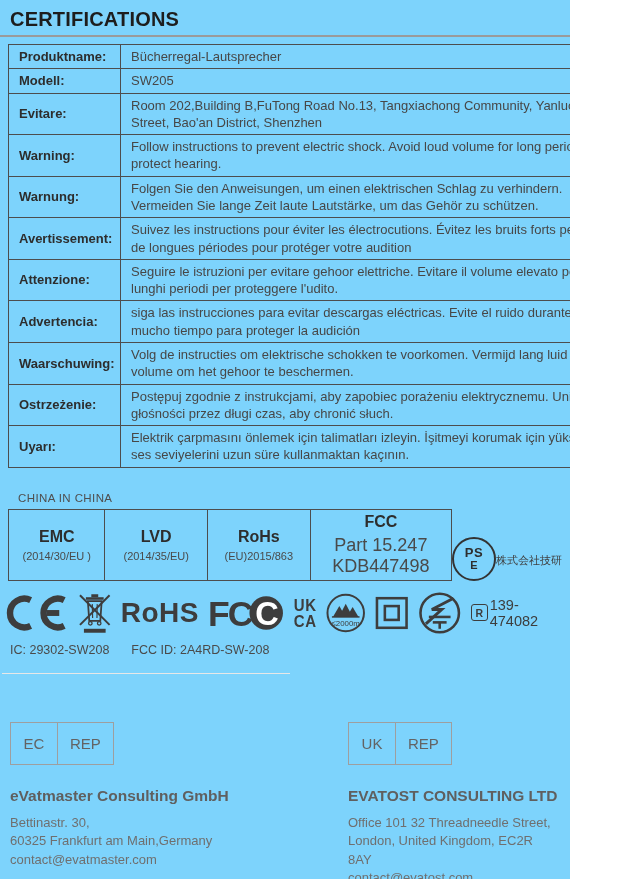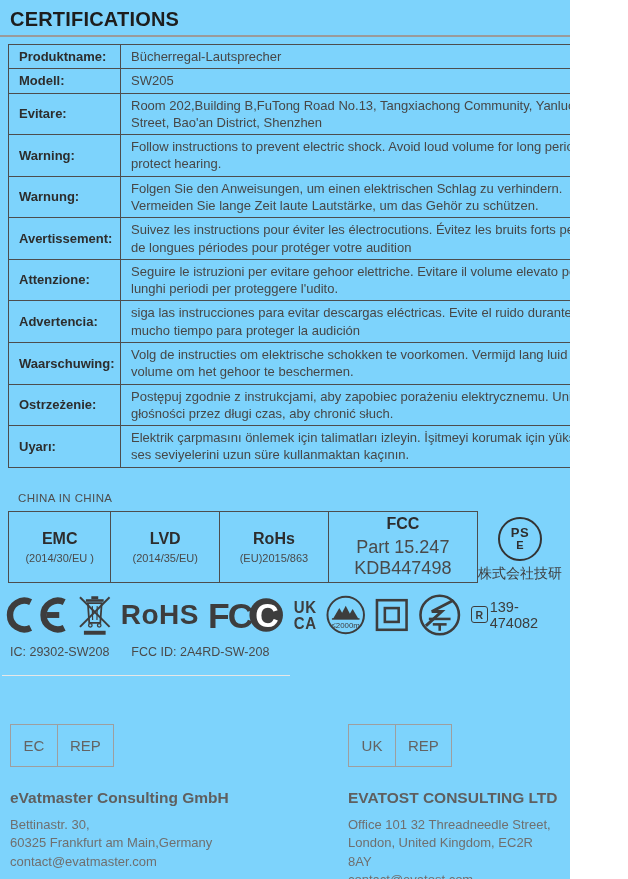--- a/index.html
+++ b/index.html
@@ -21,27 +21,27 @@
   
   .made-in{margin:24px 0 5px 18px;font-size:11.5px;color:#4f4f4f;letter-spacing:.4px;}
 
   
   .cert-row{display:flex;align-items:flex-end;margin:0 8px 0 8px;}
   table.certs{border-collapse:collapse;table-layout:fixed;}
   table.certs td{border:1.2px solid #4d4d4d;text-align:center;vertical-align:middle;height:66px;padding:2px 4px;}
   .cert-name{font-size:16px;font-weight:700;color:#2d2d2d;line-height:1.25;}
   .cert-detail{font-size:11px;color:#4a4a4a;margin-top:3px;}
   .cert-detail.big{font-size:18px;}
-  .pse-block{flex:1;display:flex;flex-direction:column;align-items:center;padding-top:8px;}
+  .pse-block{flex:1;display:flex;flex-direction:row;align-items:center;padding-top:8px;}
   .pse-circle{width:40px;height:40px;border:2.5px solid #333;border-radius:50%;
     display:flex;flex-direction:column;align-items:center;justify-content:center;
     font-weight:700;color:#2e2e2e;line-height:.95;}
   .pse-circle .l1{font-size:13px;letter-spacing:.5px;}
   .pse-circle .l2{font-size:11px;}
-  .pse-caption{margin-top:4px;font-size:14px;color:#3f3f3f;white-space:nowrap;}
+  .pse-caption{margin-top:4px;font-size:11px;color:#3f3f3f;white-space:nowrap;}
 
   
   .marks-row{display:flex;align-items:center;margin:10px 4px 0 4px;gap:9px;color:#3d3d3d;}
   .rohs-big{font-size:28px;font-weight:700;color:#3d3d3d;letter-spacing:.5px;line-height:1;}
   .ukca{font-weight:700;font-size:15px;line-height:.92;letter-spacing:.5px;color:#3d3d3d;
     transform:scaleY(1.15);transform-origin:center;}
   .r-group{display:flex;align-items:center;gap:2px;}
   .r-box{width:15px;height:15px;border:1.6px solid #3d3d3d;border-radius:3px;
     font-size:10.5px;font-weight:700;display:flex;align-items:center;justify-content:center;color:#3d3d3d;}
   .r-number{font-size:14.5px;color:#3d3d3d;}

